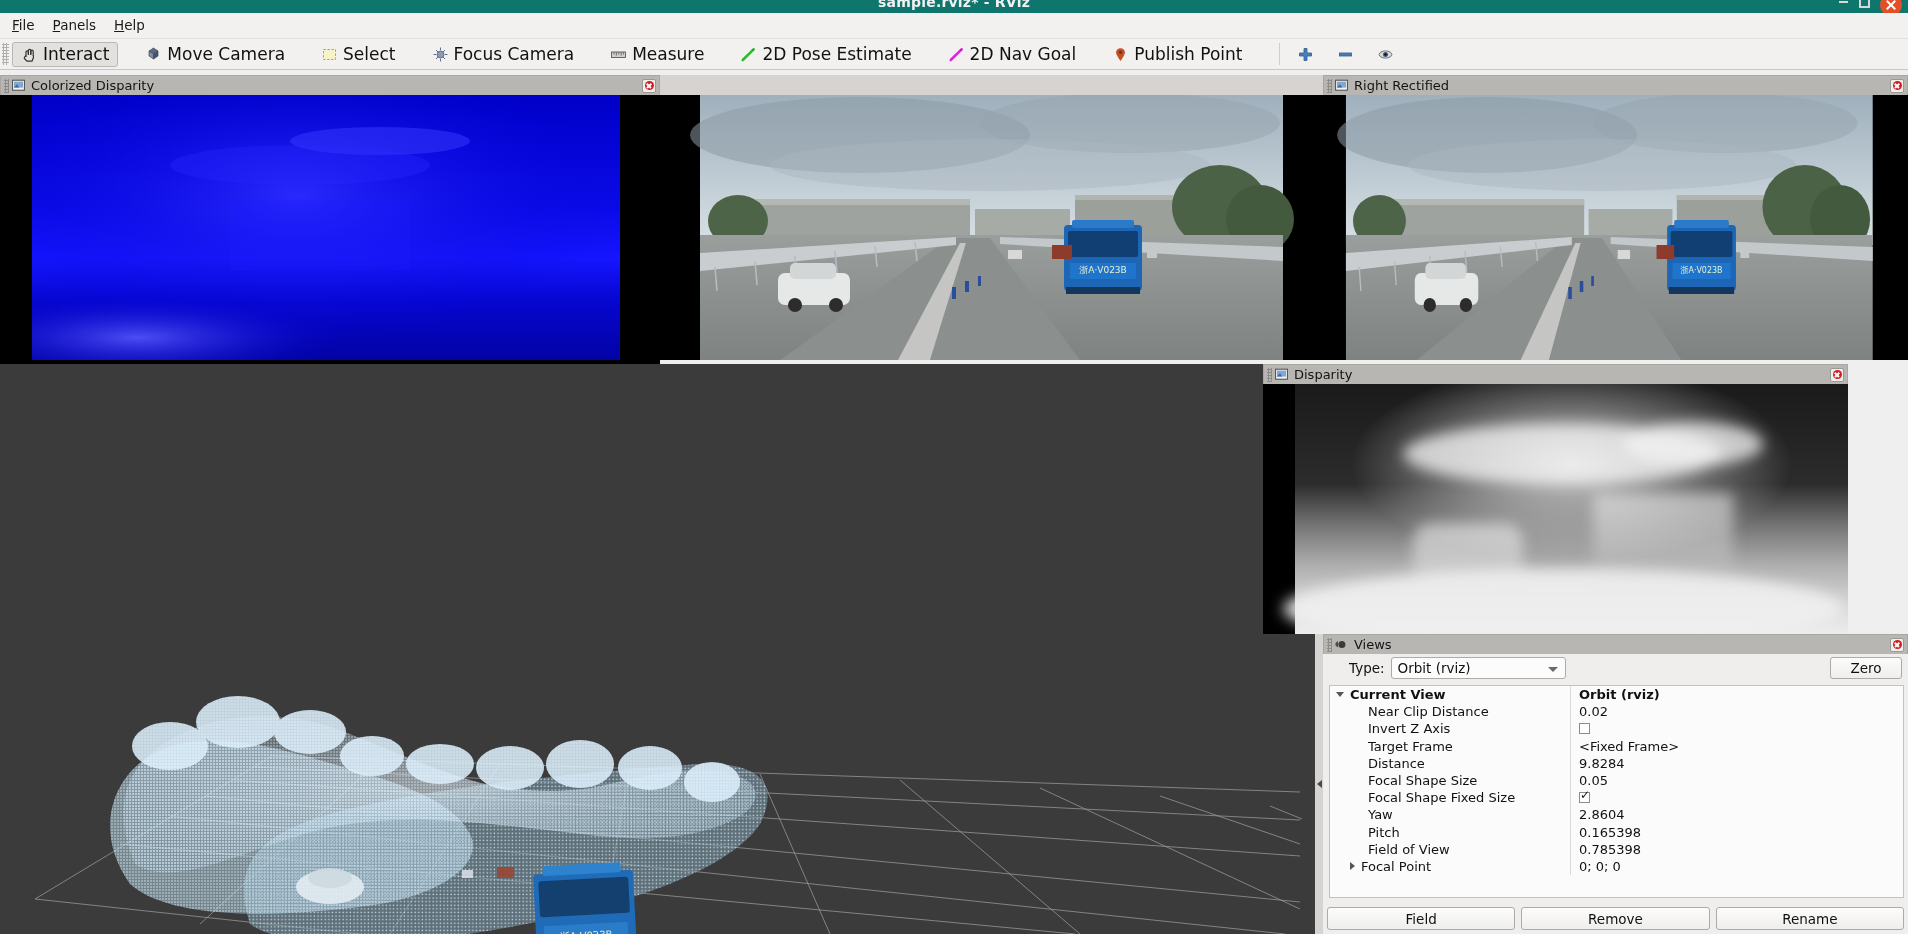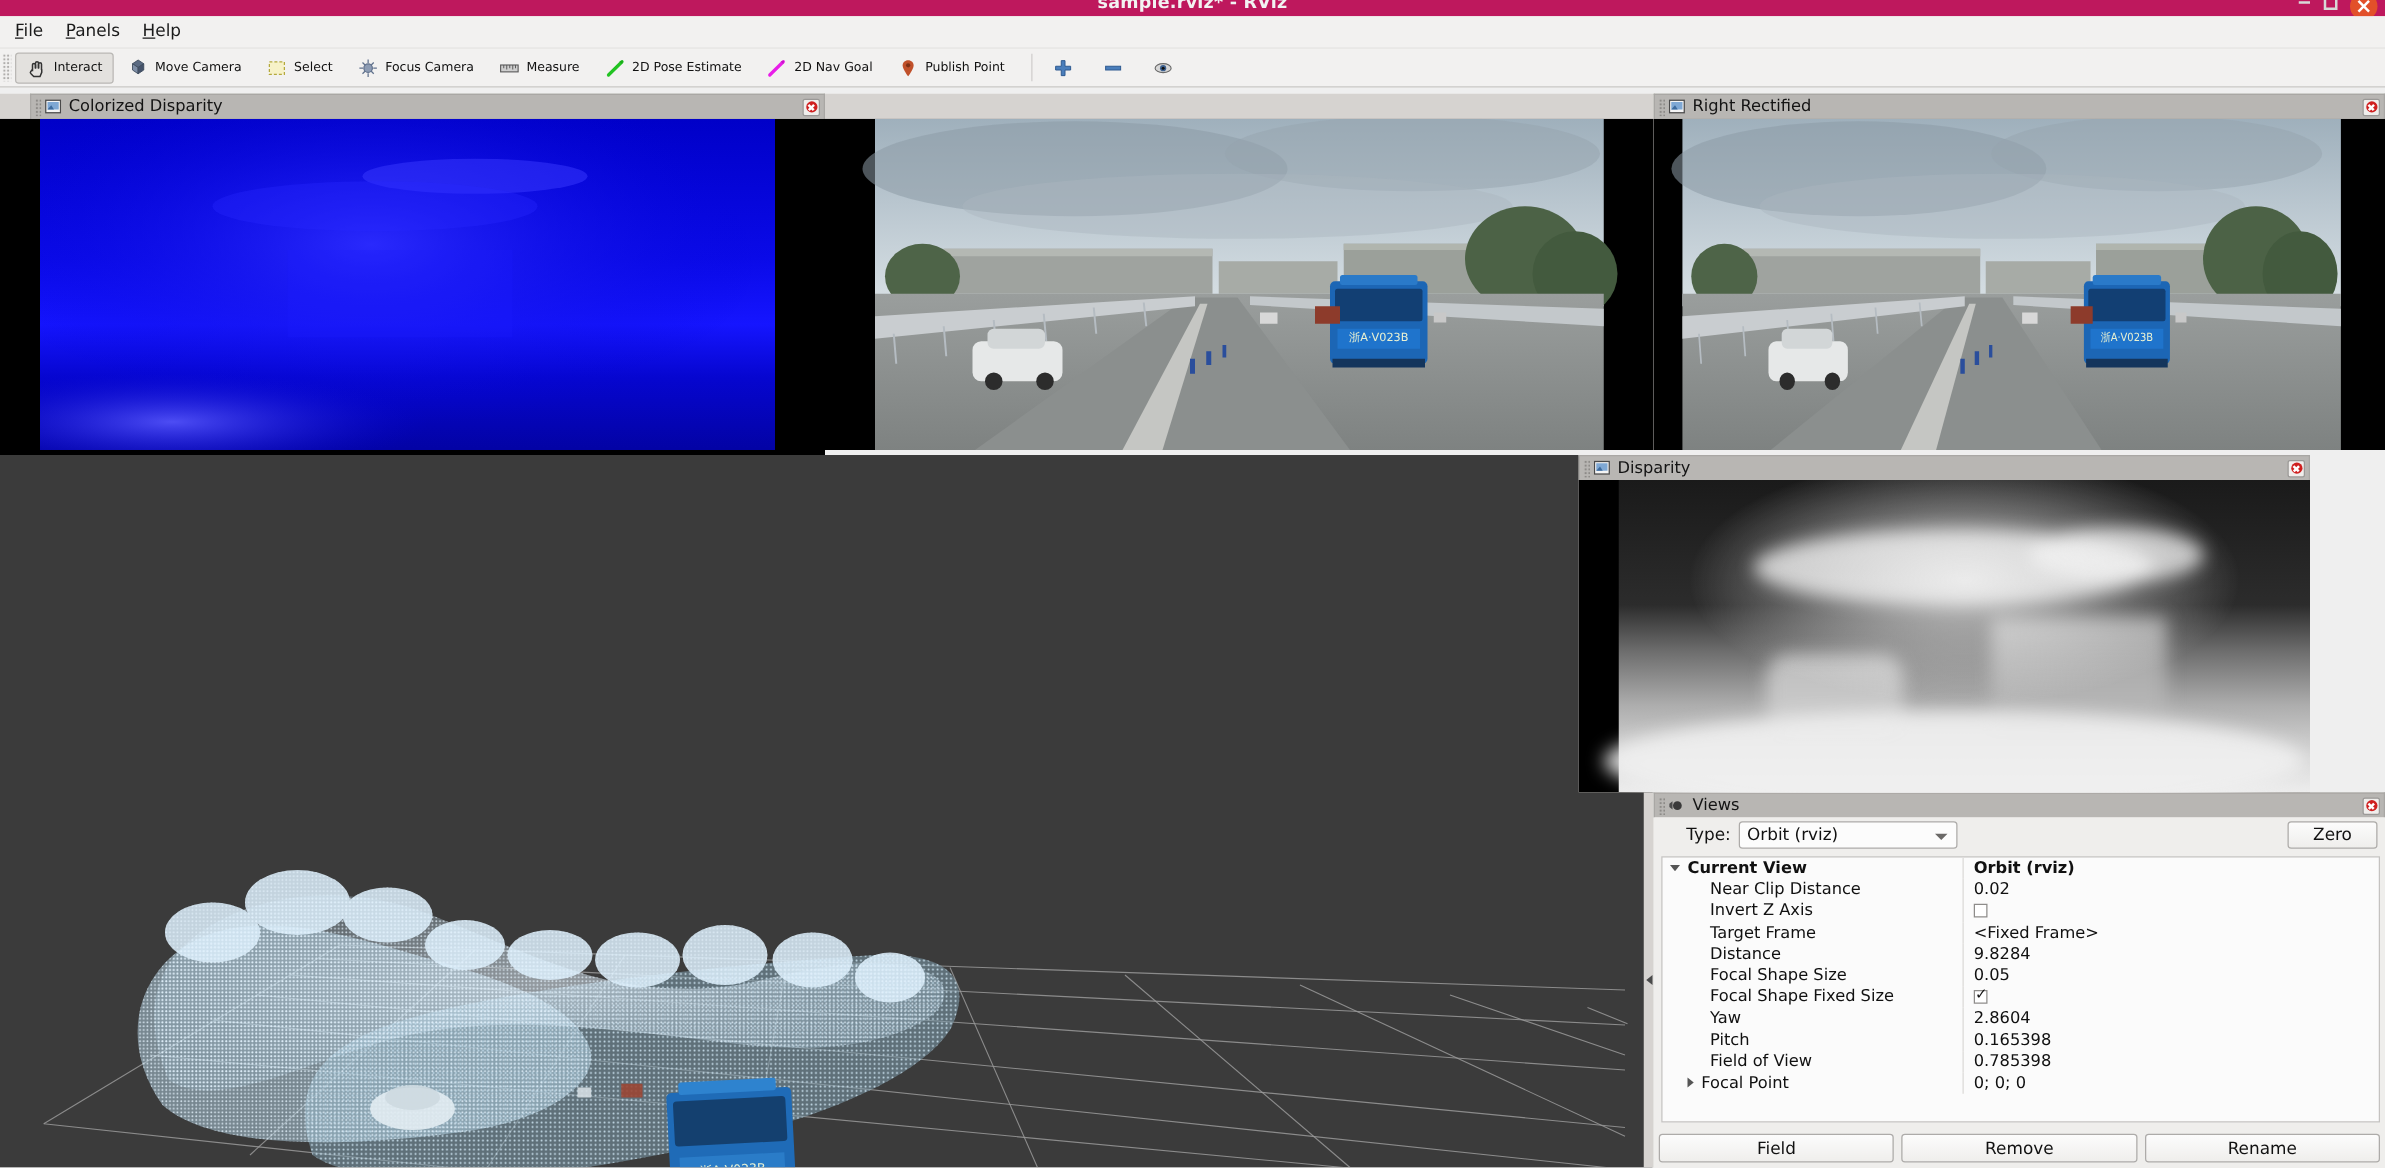--- a/index.html
+++ b/index.html
@@ -8,21 +8,21 @@
     overflow: hidden;
     font-family: "DejaVu Sans", "Liberation Sans", sans-serif;
     font-size: 13px;
     background: #efefef;
   }
   #app { position: relative; width: 1908px; height: 934px; }
 
   
   .titlebar {
     position: absolute; left: 0; top: 0; width: 1908px; height: 13px;
-    background: #be185d; color: #f2f2f2;
+    background: #0f766e; color: #f2f2f2;
     display: flex; align-items: flex-start; justify-content: center;
     overflow: hidden;
   }
   .titlebar .ttl {
     font-size: 14px; font-weight: bold; line-height: 13px;
     transform: translateY(-4px); white-space: nowrap; letter-spacing: .2px;
   }
   .win-btns { position: absolute; right: 6px; top: 0; display: flex; align-items: center; gap: 10px;
               height: 13px; transform: translateY(-4px); }
   .win-btn { width: 11px; height: 11px; display: inline-block; position: relative; }
@@ -50,22 +50,22 @@
   .toolbar {
     position: absolute; left: 0; top: 39px; width: 1908px; height: 31px;
     background: #f2f1f0; display: flex; align-items: center;
     border-bottom: 1px solid #c9c7c5; padding-left: 2px;
   }
   .tb-grip { width: 7px; height: 22px; margin-right: 3px;
     background-image: radial-gradient(circle, #b0aeac 1px, transparent 1.2px);
     background-size: 3px 3px; }
   .tb-btn {
     display: flex; align-items: center; gap: 5px;
-    height: 25px; padding: 0 8px; margin-right: 2px;
-    font-size: 10px; color: #111; white-space: nowrap; cursor: default;
+    height: 25px; padding: 0 8px; margin-right: 18px;
+    font-size: 17px; color: #111; white-space: nowrap; cursor: default;
     border: 1px solid transparent; border-radius: 3px;
   }
   .tb-btn.checked { background: #e3e1de; border-color: #b9b7b4; }
   .tb-sep { width: 1px; height: 22px; background: #cfcdcb; margin: 0 10px; }
   .tb-ico { width: 17px; height: 17px; display: inline-block; position: relative; flex: 0 0 17px; }
   .tb-ico svg { display: block; }
   .tb-icon-btn { display: flex; align-items: center; justify-content: center;
                  width: 30px; height: 25px; margin-right: 10px; border-radius: 3px; cursor: default; }
 
   
@@ -293,21 +293,21 @@
       <span class="tb-ico">
         <svg width="17" height="17" viewBox="0 0 17 17">
           <ellipse cx="8.5" cy="8.5" rx="6.4" ry="3.6" fill="#d7d7d7" stroke="#6a6a6a" stroke-width=".9"></ellipse>
           <circle cx="8.5" cy="8.5" r="2.5" fill="#3b5f8e"></circle>
           <circle cx="8.5" cy="8.5" r="1.2" fill="#111"></circle>
         </svg>
       </span>
     </div>
   </div>
 
-  <div class="panel" style="left:0px; top:75px; width:660px; height:332px;padding-left:24px;">
+  <div class="panel" style="left:0px; top:75px; width:660px; height:332px;">
     <div class="panel-head">
       <span class="ph-grip"></span>
       <span class="ph-icon">
         <svg width="13" height="13" viewBox="0 0 13 13">
           <rect x="0.6" y="1.2" width="11.8" height="10" fill="#f4f4f4" stroke="#4a4a4a" stroke-width="1"></rect>
           <rect x="2" y="2.6" width="9" height="6" fill="#7fa8d4"></rect>
           <polygon points="2,8.6 5,5.2 7.2,8.6" fill="#3d6b9e"></polygon>
         </svg>
       </span>
       <span class="ph-title">Colorized Disparity</span>

